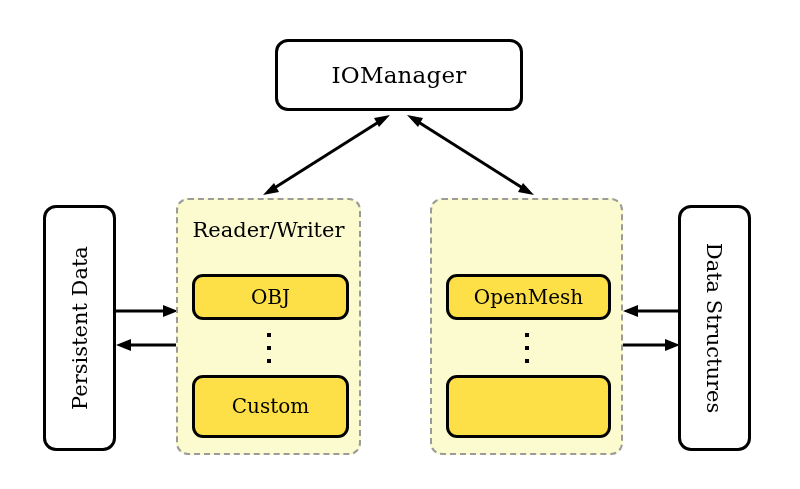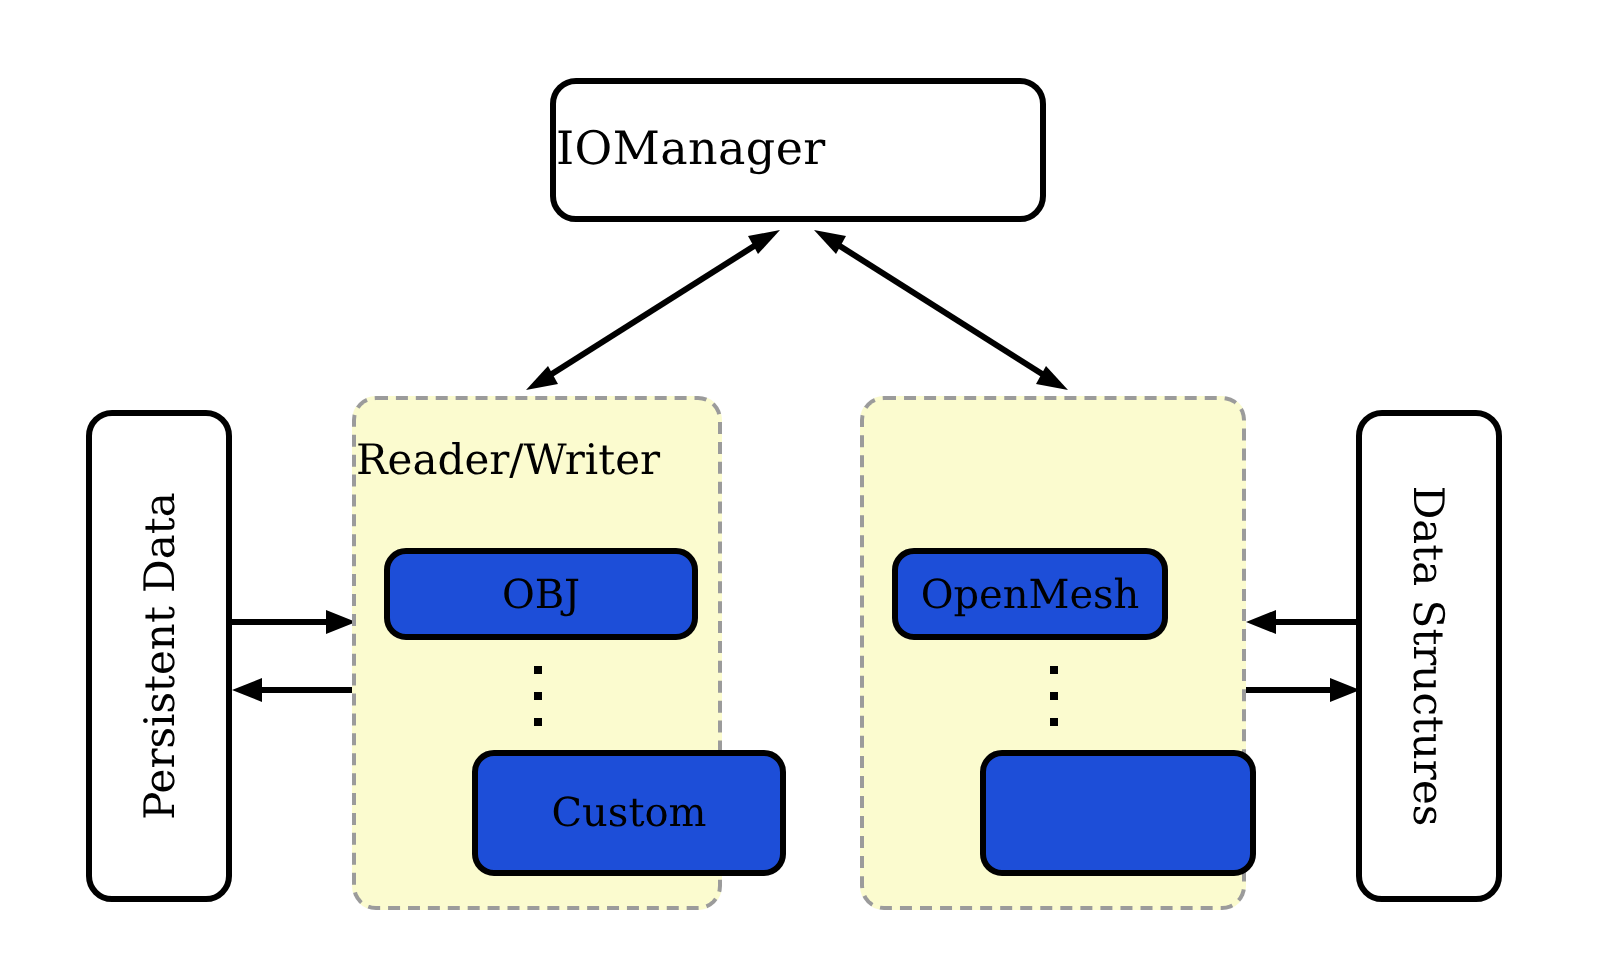--- a/index.html
+++ b/index.html
@@ -19,21 +19,21 @@
 
   
   .solid-box {
     position: absolute;
     box-sizing: border-box;
     border: 3px solid #000000;
     border-radius: 13px;
     background: #ffffff;
     display: flex;
     align-items: center;
-    justify-content: flex-start;
+    justify-content: center;
     text-align: center;
   }
 
   
   #iomanager {
     left: 275px;
     top: 39px;
     width: 248px;
     height: 72px;
   }
@@ -90,43 +90,43 @@
     left: 430px;
     top: 198px;
     width: 193px;
     height: 257px;
   }
   .panel-title {
     position: absolute;
     left: 0;
     right: 0;
     top: 18px;
-    text-align: left;
+    text-align: center;
     font-size: 21px;
     white-space: nowrap;
   }
 
   
   .inner-box {
     position: absolute;
     box-sizing: border-box;
     border: 3px solid #000000;
     border-radius: 11px;
-    background: #1d4ed8;
+    background: #fde047;
     display: flex;
     align-items: center;
     justify-content: center;
     text-align: center;
     font-size: 20px;
     line-height: 1.15;
   }
   #panel-reader .inner-box   { left: 14px; width: 157px; }
-  #panel-importer .inner-box { left: 14px; width: 138px; }
+  #panel-importer .inner-box { left: 14px; width: 165px; }
   .inner-top    { top: 74px;  height: 46px; }
-  .inner-bottom { top: 175px; height: 63px; margin-left: 44px; }
+  .inner-bottom { top: 175px; height: 63px; }
 
   
   .vdots {
     position: absolute;
     left: 0;
     right: 0;
     top: 133px;
     display: flex;
     flex-direction: column;
     align-items: center;

